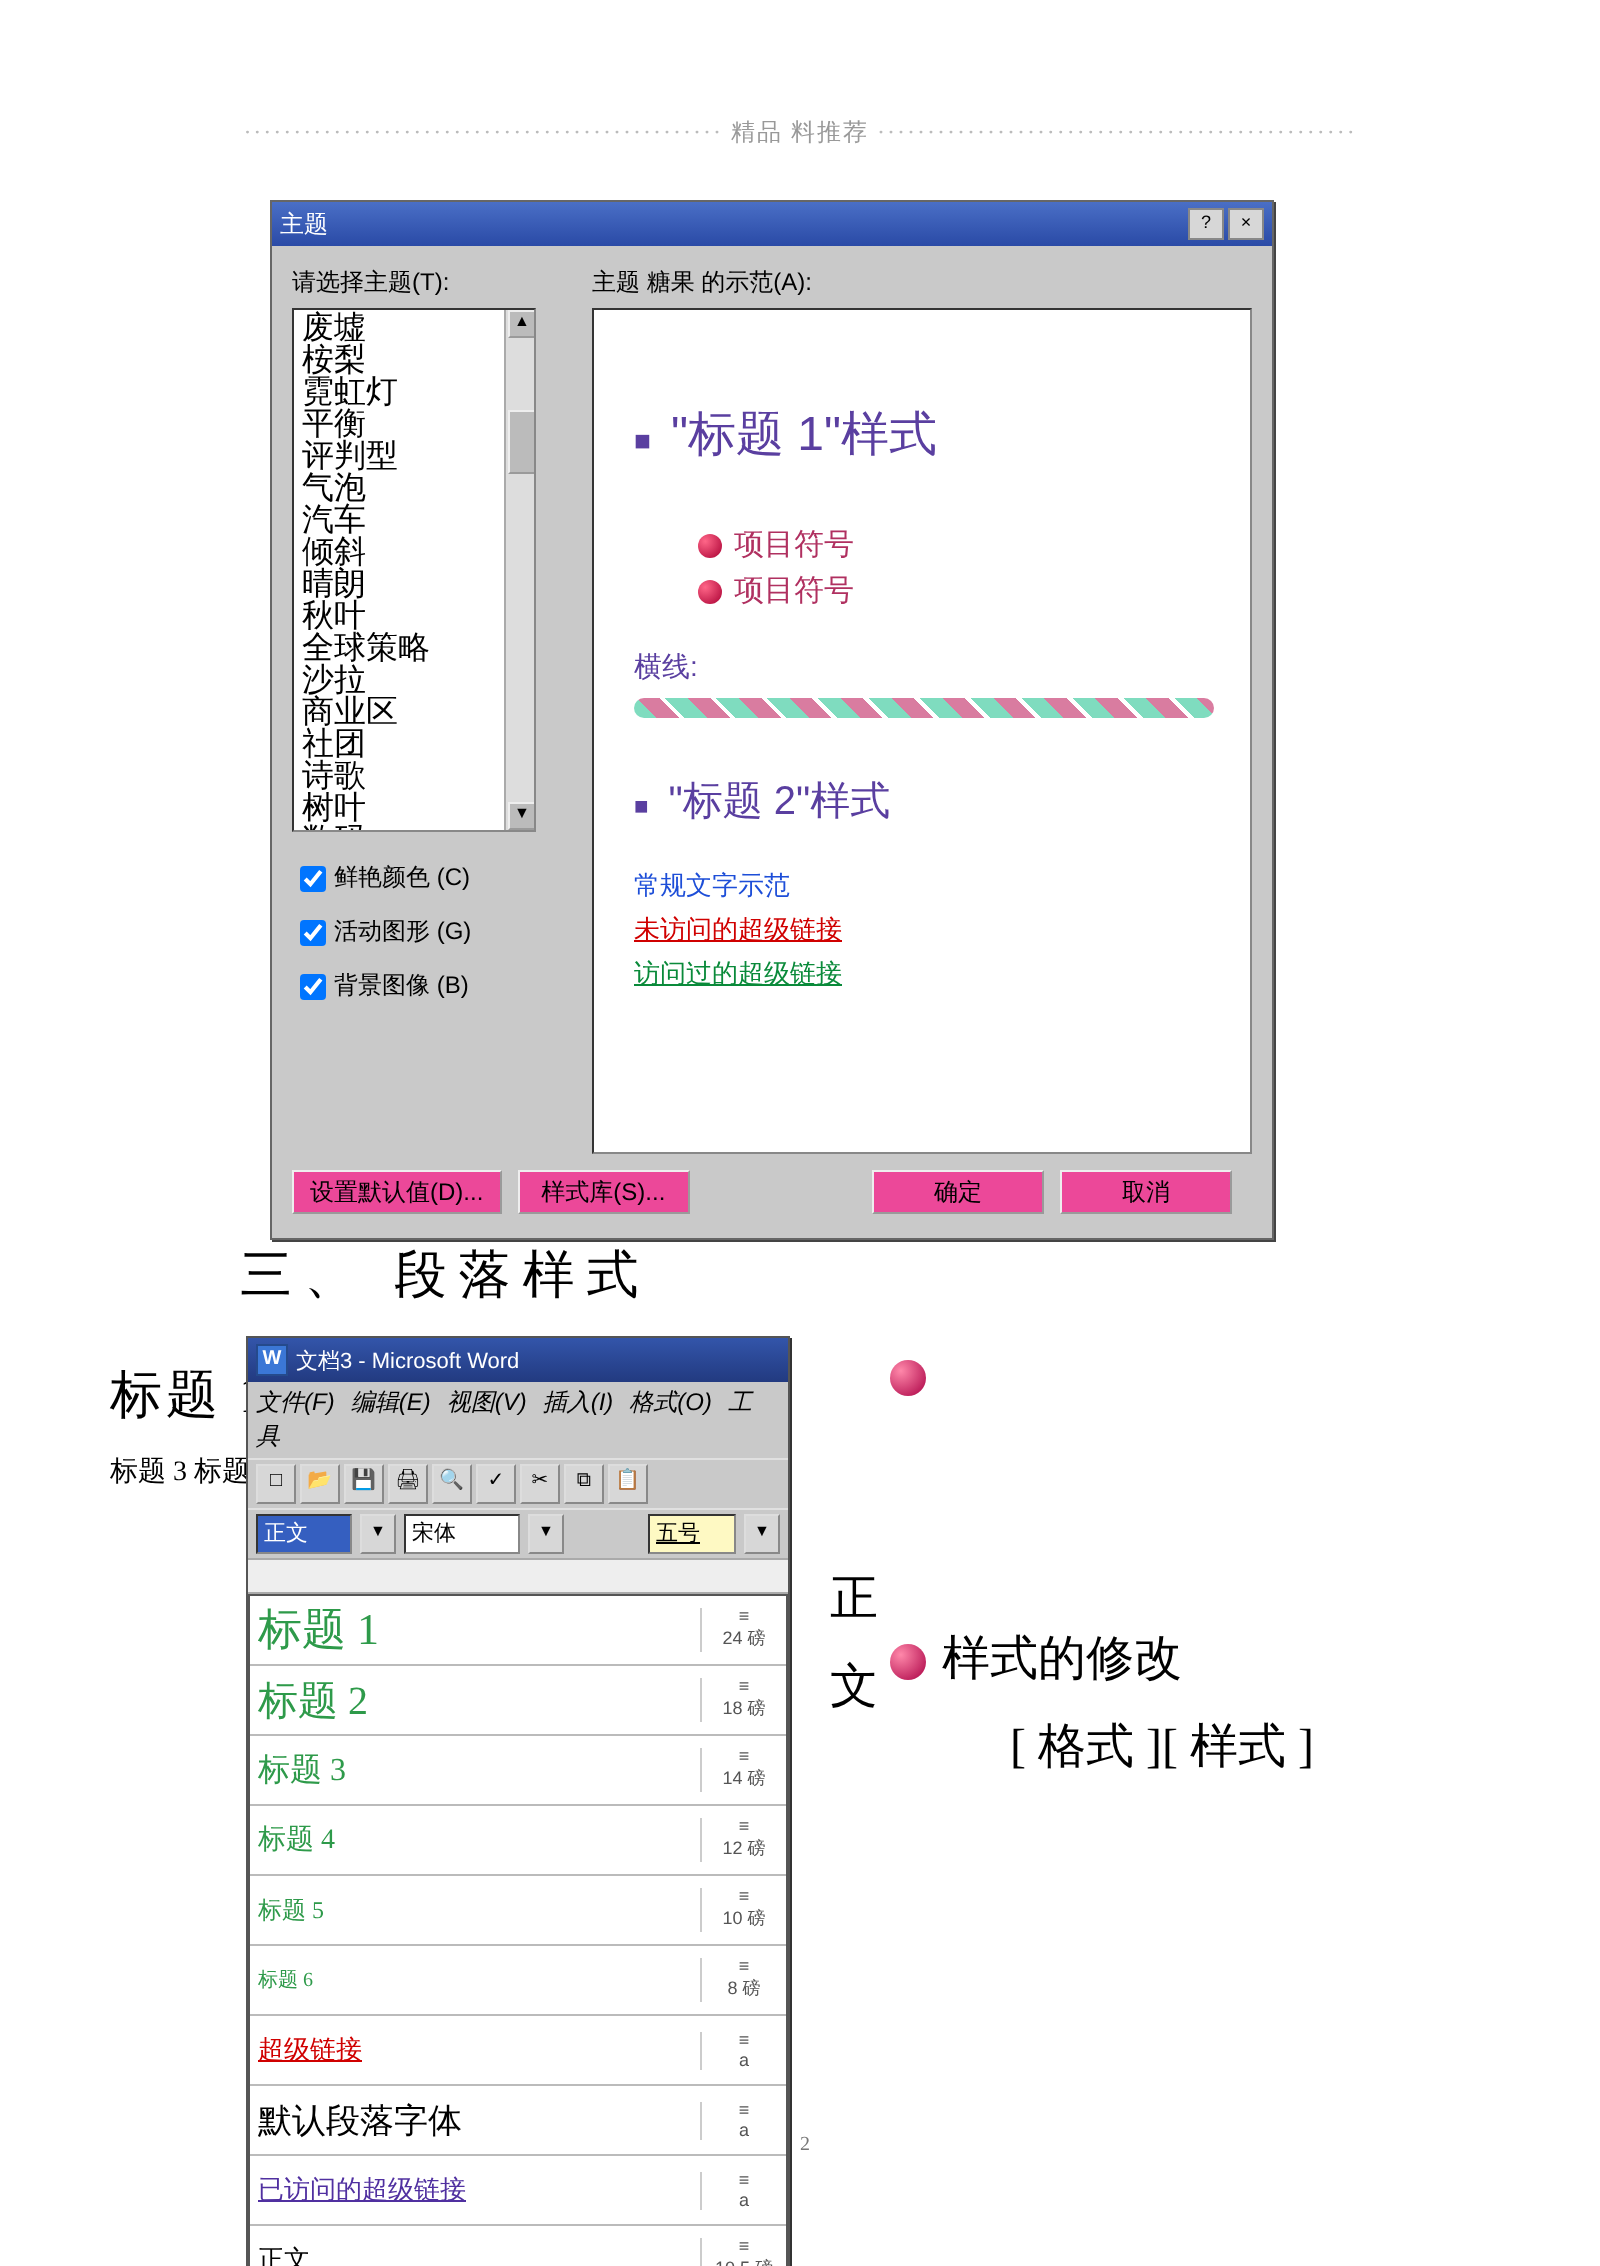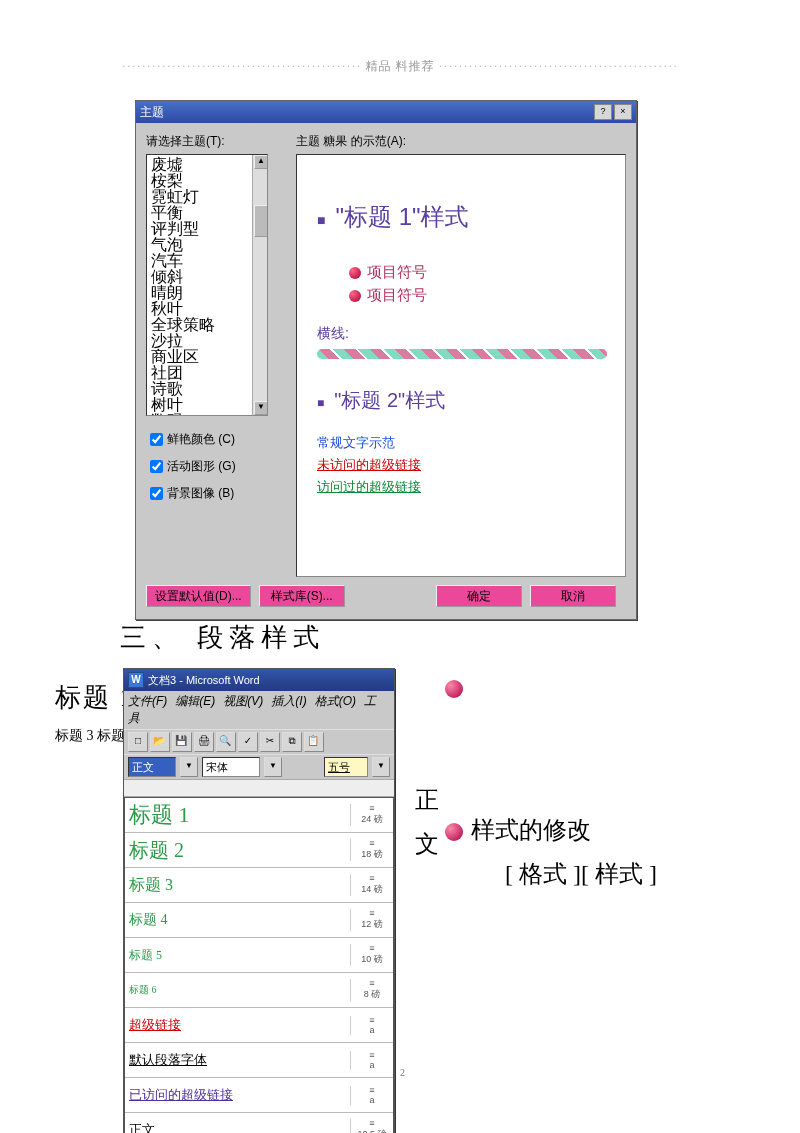--- a/index.html
+++ b/index.html
@@ -233,21 +233,21 @@
     border-left:1px solid #ccc; padding-left:4px;
   }
   .style-item .meta .eq { display:block; line-height:9px; }
   .style-item.s1 .sname { font-size:22px; }
   .style-item.s2 .sname { font-size:20px; }
   .style-item.s3 .sname { font-size:16px; }
   .style-item.s4 .sname { font-size:14px; }
   .style-item.s5 .sname { font-size:12px; }
   .style-item.s6 .sname { font-size:10px; }
   .style-item.s7 .sname { font-size:13px; }
-  .style-item.s8 .sname { font-size:13px; color:#000;text-decoration:underline; }
+  .style-item.s8 .sname { font-size:17px; color:#000; }
   .style-item.s9 .sname { font-size:13px; }
   .style-item.s10 .sname { font-size:13px; color:#000; }
 
   .rose-bullet {
     display:inline-block; width:18px; height:18px; border-radius:50%;
     background: radial-gradient(circle at 30% 30%, #ff88aa, #aa0044);
     vertical-align:middle;
     margin-right:8px;
   }
 

